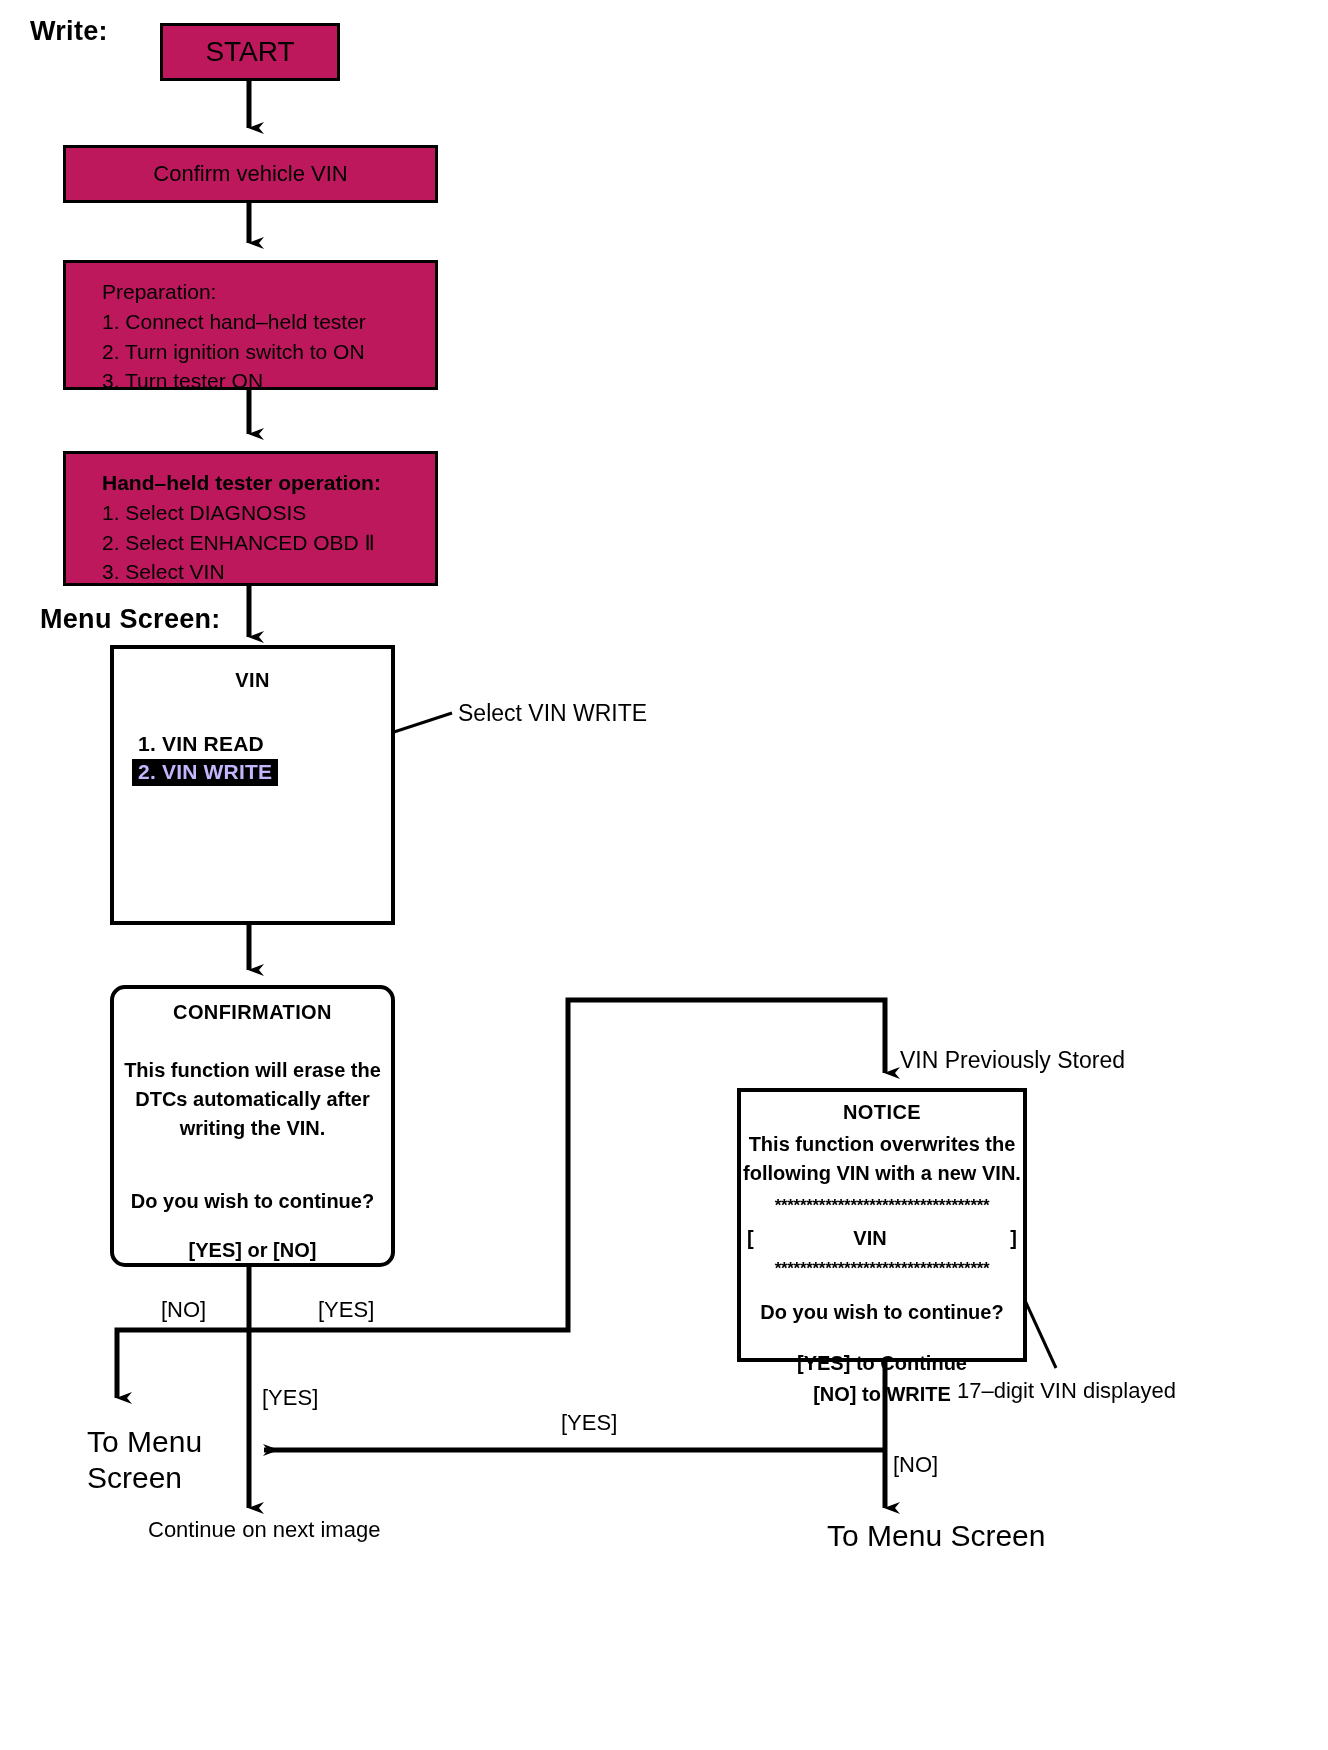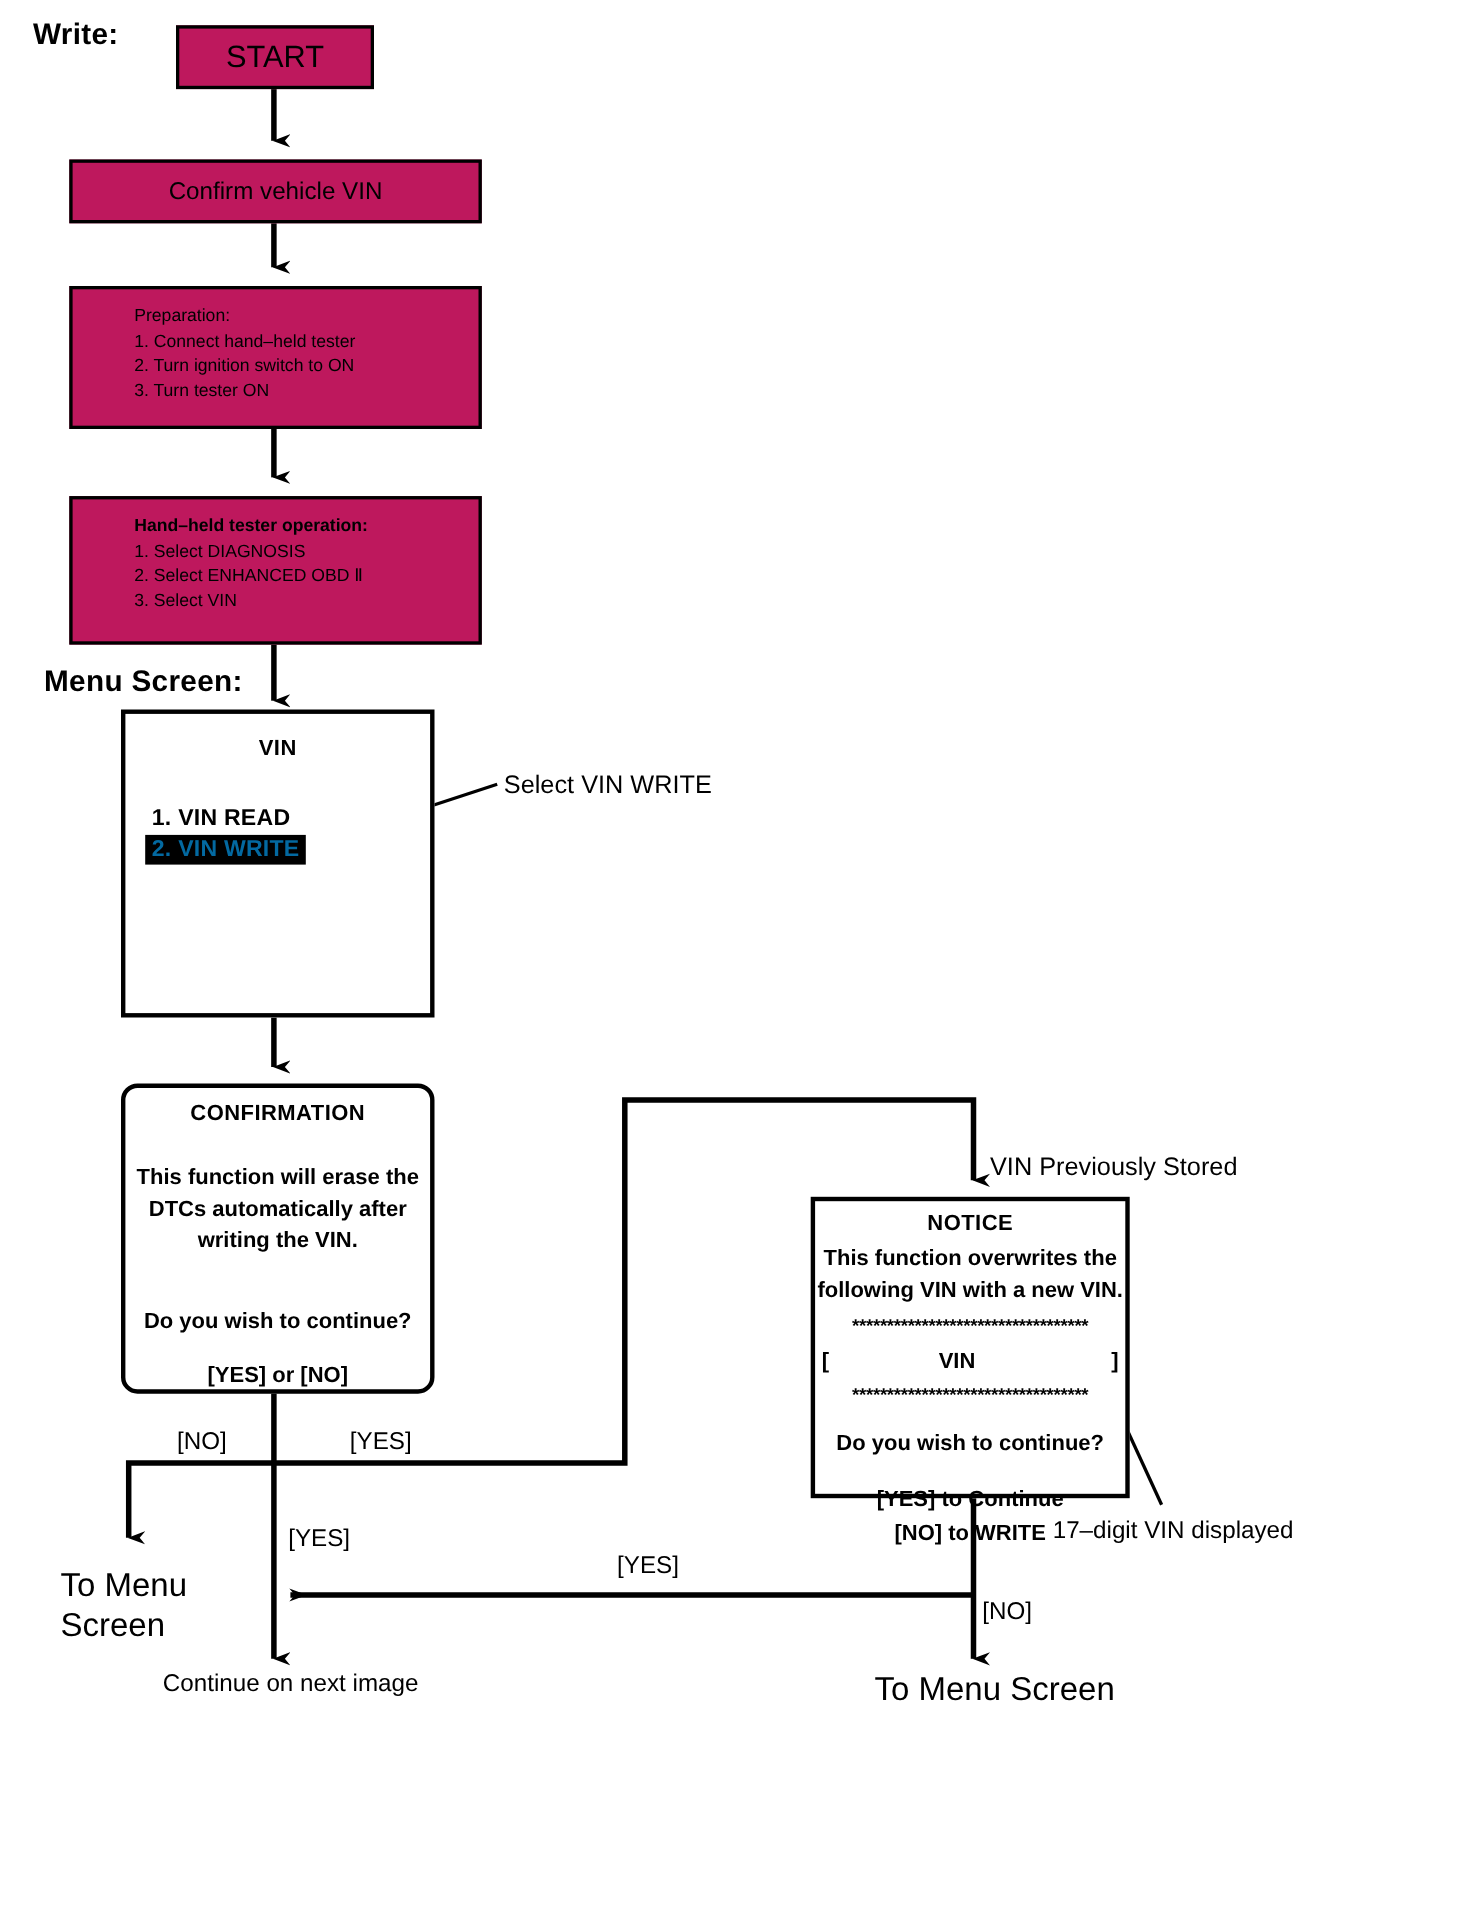--- a/index.html
+++ b/index.html
@@ -42,23 +42,23 @@
   }
   .box-label {
     font-size: 22px;
     white-space: nowrap;
   }
   .box-label-lg {
     font-size: 28px;
   }
 
   .steplist {
-    font-size: 16px;
+    font-size: 21px;
     line-height: 1.42;
-    padding: 14px 0 0 56px;
+    padding: 14px 0 0 36px;
     white-space: nowrap;
   }
   .steplist .head { }
   .steplist .head.bold { font-weight: bold; }
 
   
   .screen {
     position: absolute;
     border: 4px solid #000;
     background: #fff;
@@ -73,21 +73,21 @@
   .menu-item {
     font-weight: bold;
     font-size: 21px;
     letter-spacing: 0.2px;
     white-space: nowrap;
     display: inline-block;
     padding: 1px 6px 2px 6px;
   }
   .menu-item.selected {
     background: #000;
-    color: #0369a1;
+    color: #c4b5fd;
   }
   .screen-text {
     text-align: center;
     font-weight: bold;
     font-size: 20px;
     line-height: 1.45;
   }
   .stars {
     font-weight: bold;
     font-size: 17px;
@@ -114,20 +114,21 @@
     white-space: nowrap;
   }
   .edge-label {
     font-size: 22px;
     white-space: nowrap;
   }
   .terminal {
     font-size: 30px;
     line-height: 1.2;
     white-space: nowrap;
+    margin-left: 32px;
   }
   .caption {
     font-size: 22px;
     white-space: nowrap;
   }
 
   
   #wires {
     position: absolute;
     left: 0; top: 0;

